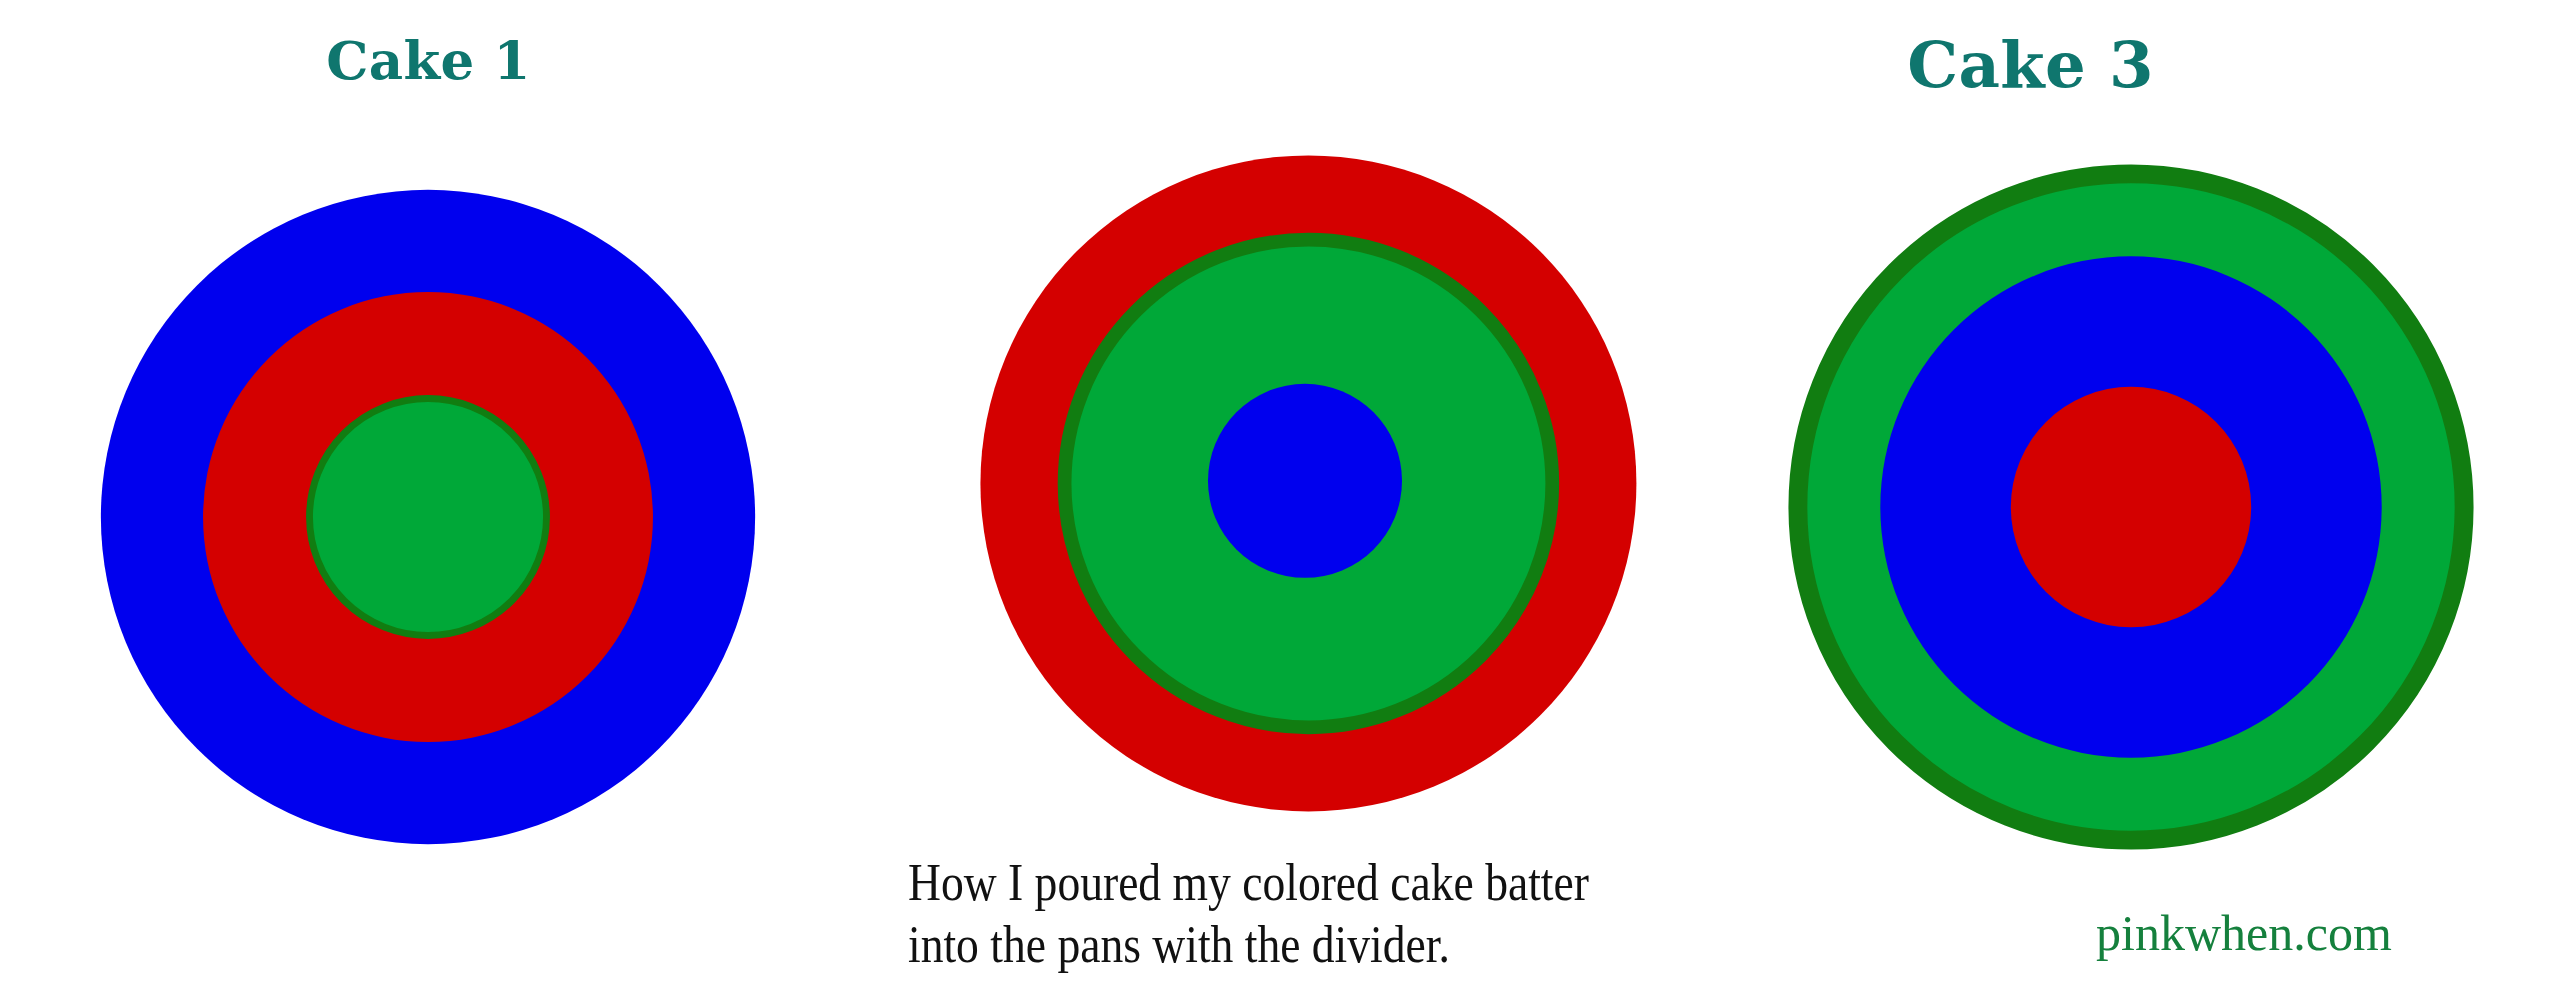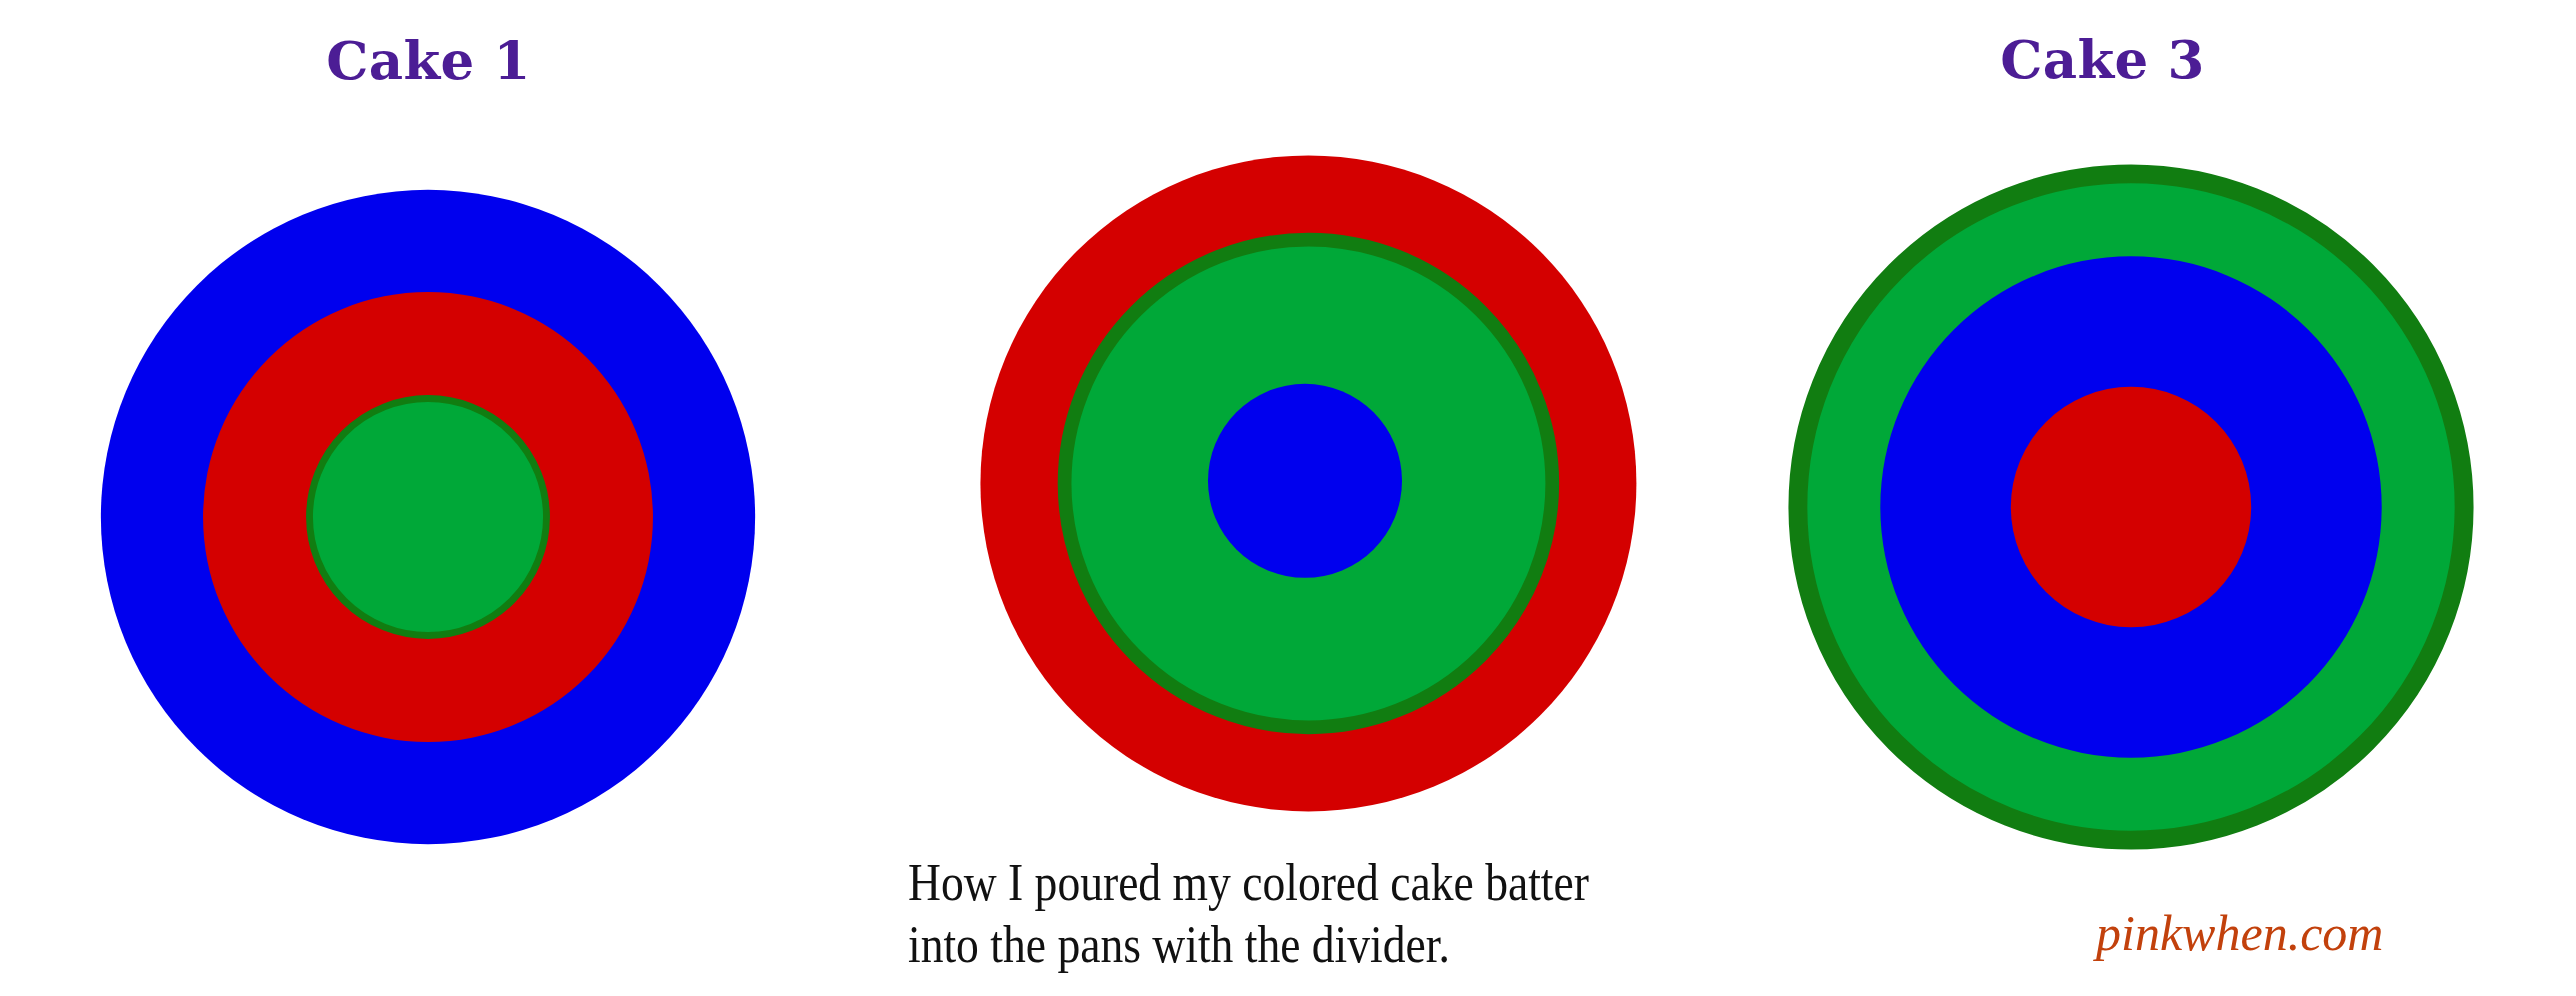--- a/index.html
+++ b/index.html
@@ -18,21 +18,21 @@
     position: relative;
     width: 2576px;
     height: 996px;
     background: #ffffff;
   }
   .cake-title {
     position: absolute;
     text-align: center;
     font-family: "DejaVu Serif", "Liberation Serif", serif;
     font-weight: bold;
-    color: #4c1d95;
+    color: #0f766e;
     letter-spacing: 0.4px;
     white-space: nowrap;
     line-height: 1;
     -webkit-font-smoothing: antialiased;
   }
   .cake-svg {
     position: absolute;
     display: block;
   }
   .caption {
@@ -41,45 +41,44 @@
     font-weight: normal;
     color: #111111;
     line-height: 1.18;
     white-space: pre-line;
     transform: scaleX(0.86);
     transform-origin: left top;
   }
   .watermark {
     position: absolute;
     font-family: "Liberation Serif", "DejaVu Serif", serif;
-    color: #c2410c;
+    color: #15803d;
     white-space: nowrap;
     line-height: 1;
-    font-style: italic;
   }
 </style>
 </head>
 <body>
 
 <div class="stage">
 
   <div class="cake-title" style="left:214px; top:34px; width:429px; font-size:53px;">Cake 1</div>
   <svg class="cake-svg" style="left:94px; top:183px;" width="668" height="668" viewBox="0 0 778 778">
     <circle cx="389" cy="389" r="381" fill="#0000ee"></circle>
     <circle cx="389" cy="389" r="262" fill="#d40000"></circle>
     <circle cx="389" cy="389" r="138" fill="#00a838" stroke="#117d11" stroke-width="8"></circle>
   </svg>
 
   <svg class="cake-svg" style="left:977px; top:152px;" width="668" height="668" viewBox="0 0 778 778">
     <circle cx="386" cy="386" r="382" fill="#d40000"></circle>
     <circle cx="386" cy="386" r="284" fill="#00a838" stroke="#117d11" stroke-width="16"></circle>
     <circle cx="382" cy="383" r="113" fill="#0000ee"></circle>
   </svg>
 
-  <div class="cake-title" style="left:1888px; top:33px; width:429px; font-size:53px;">Cake 3</div>
+  <div class="cake-title" style="left:1816px; top:33px; width:429px; font-size:64px;">Cake 3</div>
   <svg class="cake-svg" style="left:1779px; top:155px;" width="704" height="704" viewBox="0 0 820 820">
     <circle cx="410" cy="410" r="388" fill="#00a838" stroke="#117d11" stroke-width="22"></circle>
     <circle cx="410" cy="410" r="292" fill="#0000ee"></circle>
     <circle cx="410" cy="410" r="140" fill="#d40000"></circle>
   </svg>
 
   <div class="caption" style="left:908px; top:851px; font-size:53px;">How I poured my colored cake batter</div>
   <div class="caption" style="left:908px; top:913px; font-size:53px;">into the pans with the divider.</div>
 
   <div class="watermark" style="left:2096px; top:908px; font-size:50px;">pinkwhen.com</div>

